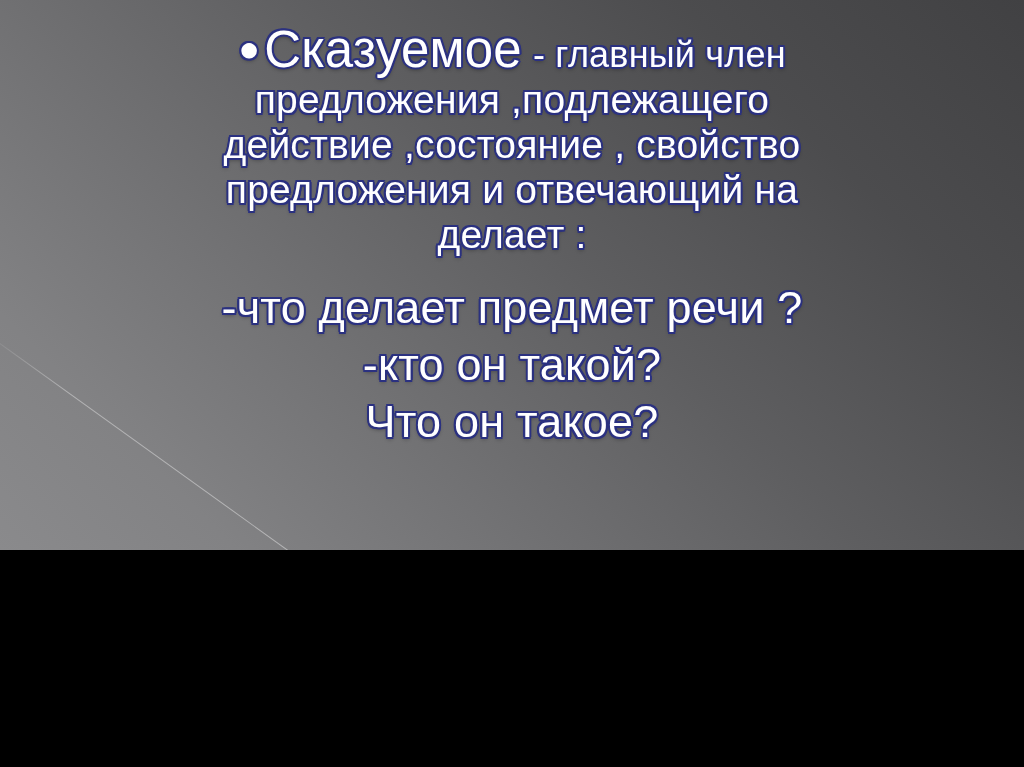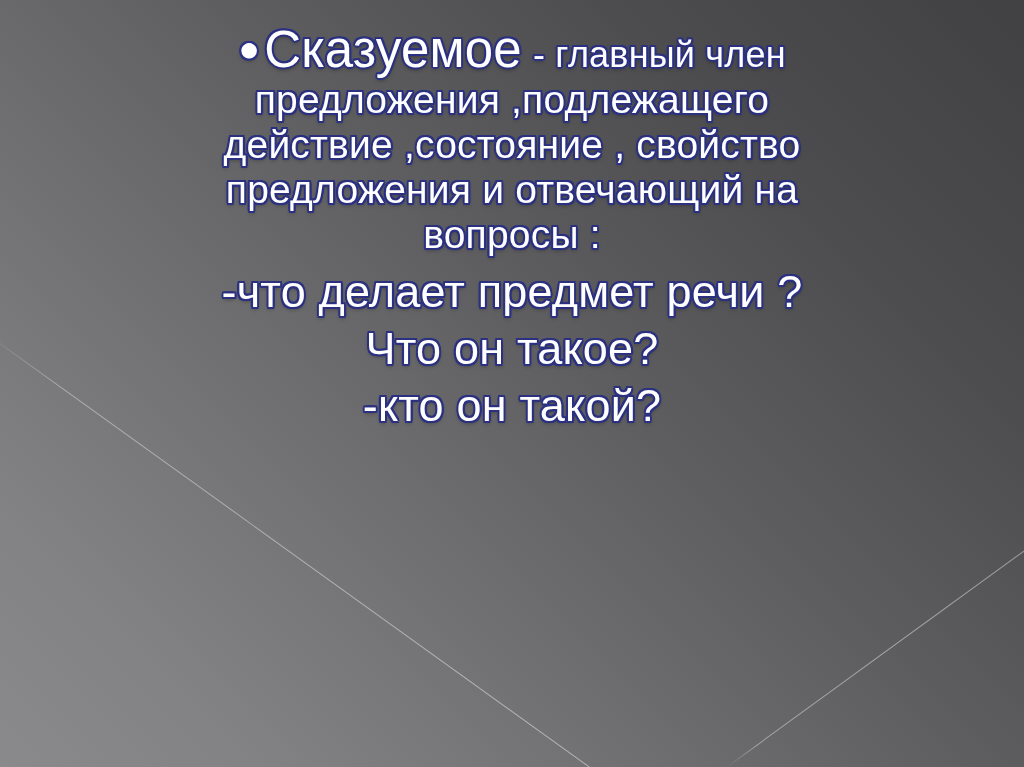--- a/index.html
+++ b/index.html
@@ -5,21 +5,21 @@
 <style>
   html, body {
     margin: 0;
     padding: 0;
     background: #000;
   }
 
   .slide {
     position: relative;
     width: 1024px;
-    height: 767px;
+    height: 550px;
     overflow: hidden;
     font-family: "Liberation Sans", "DejaVu Sans", sans-serif;
     
     background:
       linear-gradient(225deg, #414143 0%, #4c4c4e 22%, #5e5e60 45%,
                       #737375 68%, #828284 85%, #8a8a8c 100%);
   }
 
   
   .diag {
@@ -96,40 +96,40 @@
   .small-run {
     font-size: 36px;
   }
 
   .question {
     display: block;
     font-size: 45px;
     line-height: 57px;
     margin: 0;
   }
-  .q-first { margin-top: 6px; }
+  .q-first { margin-top: 22px; }
 </style>
 </head>
 <body>
 
 <div class="slide">
 
   <div class="diag diag-main"></div>
   <div class="diag diag-cross"></div>
 
   <div class="content">
 
     <p class="line para lead-row">
       <span class="bullet-dot">●</span><span class="lead">Сказуемое</span>
       <span class="small-run">- главный член</span>
     </p>
 
     <p class="line para">предложения ,подлежащего</p>
     <p class="line para">действие ,состояние , свойство</p>
     <p class="line para">предложения и отвечающий на</p>
-    <p class="line para">вопросы :</p>
+    <p class="line para">делает :</p>
 
     <p class="line question q-first">-что делает предмет речи ?</p>
+    <p class="line question">-кто он такой?</p>
     <p class="line question">Что он такое?</p>
-    <p class="line question">-кто он такой?</p>
 
   </div>
 </div>
 
 </body></html>

